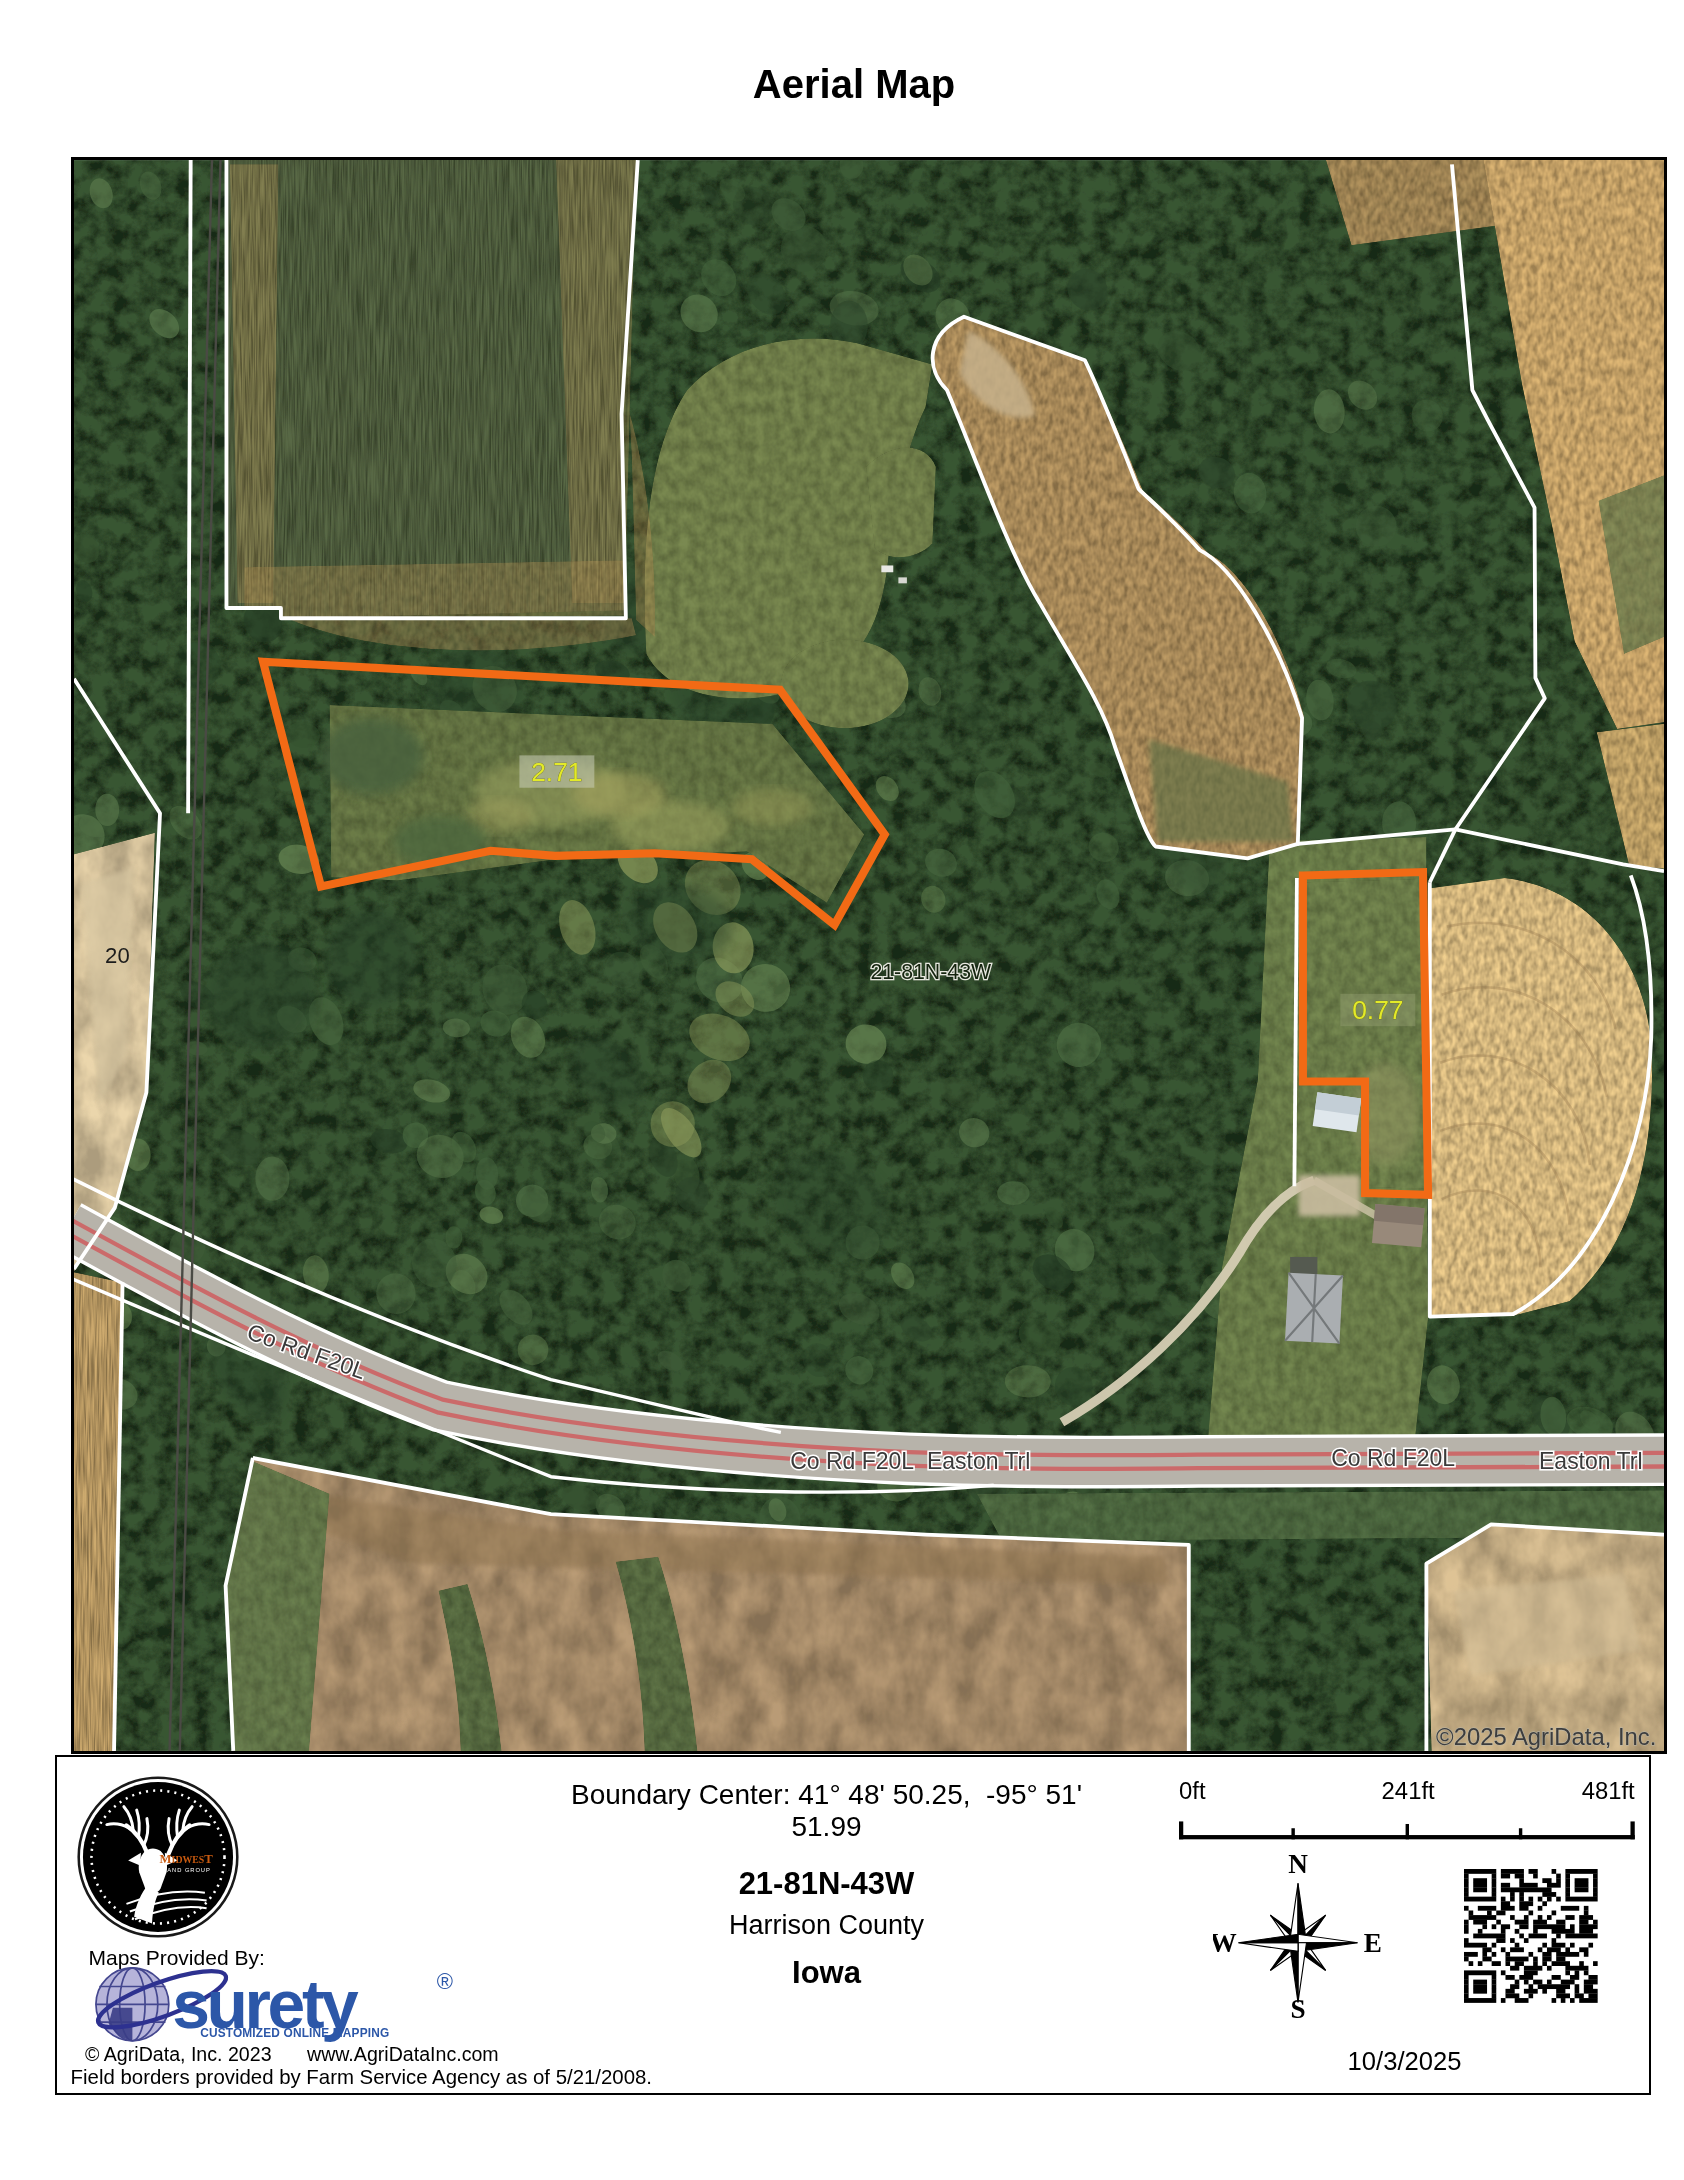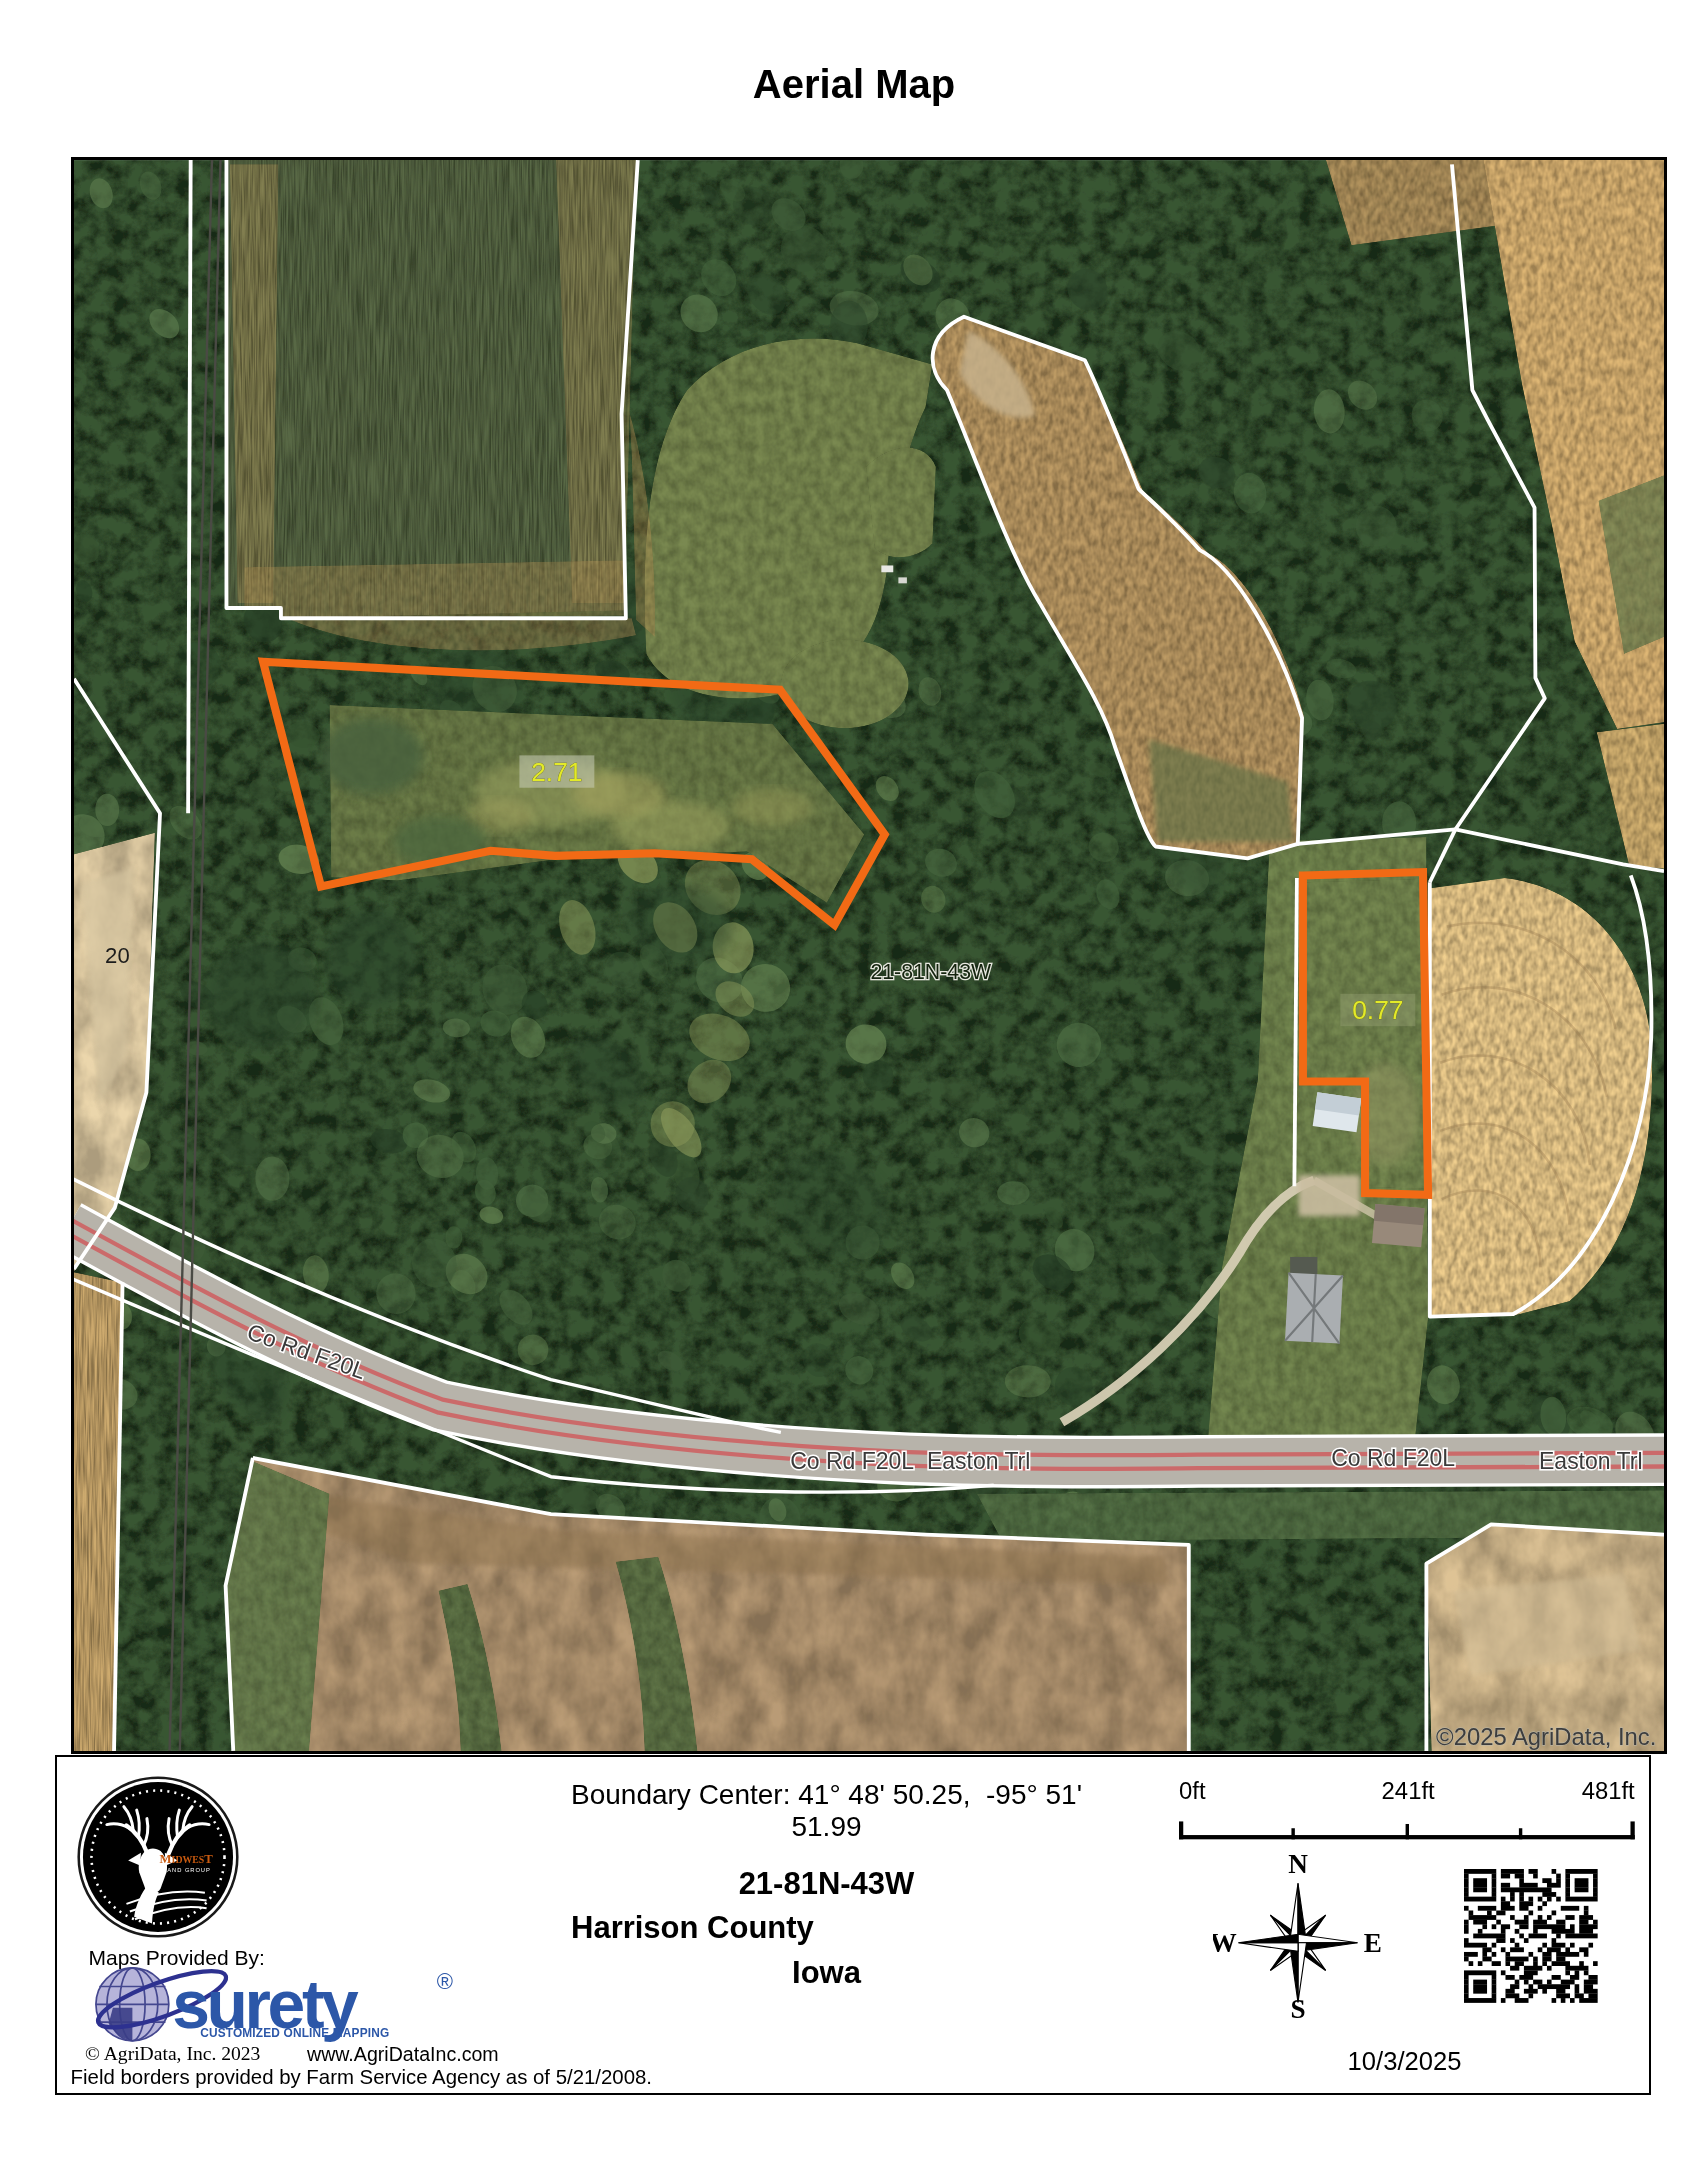--- a/index.html
+++ b/index.html
@@ -451,26 +451,26 @@
      <line x1="14" y1="44" x2="100" y2="44"></line>
      <line x1="18" y1="23" x2="96" y2="23"></line>
      <line x1="18" y1="65" x2="96" y2="65"></line>
    </g>
    <path d="M 34,48 L 57,48 L 57,87 C 45,85 36,77 29,67 Z" fill="#3a3d86" opacity="0.9"></path>
    <ellipse cx="92" cy="38" rx="80" ry="20" fill="none" stroke="#2d3190" stroke-width="5" transform="rotate(-20 92 38)"></ellipse>
    <text x="104" y="72" font-family="Liberation Sans, sans-serif" font-weight="700" font-size="80" fill="#2c57a8" letter-spacing="-4">surety</text>
    <text x="416" y="26" font-family="Liberation Sans, sans-serif" font-size="26" fill="#2c57a8">®</text>
    <text x="137" y="83" font-family="Liberation Sans, sans-serif" font-weight="700" font-size="14" fill="#2c57a8" letter-spacing="0.2">CUSTOMIZED ONLINE MAPPING</text>
  </svg>
- <div class="ft" style="left:28px;top:286px;font-size:19.6px;font-family:Liberation Serif, serif;">© AgriData, Inc. 2023</div>
+ <div class="ft" style="left:28px;top:286px;font-size:19.6px;">© AgriData, Inc. 2023</div>
  <div class="ft" style="left:250px;top:286px;font-size:19.6px;">www.AgriDataInc.com</div>
  <div class="ft" style="left:13.6px;top:309px;font-size:20.4px;">Field borders provided by Farm Service Agency as of 5/21/2008.</div>
  <div class="ft" style="left:514px;top:22px;width:511px;text-align:center;font-size:28px;">Boundary Center: 41° 48' 50.25,&nbsp; -95° 51' 51.99</div>
  <div class="ft" style="left:514px;top:109px;width:511px;text-align:center;font-size:31px;font-weight:700;">21-81N-43W</div>
- <div class="ft" style="left:514px;top:153px;width:511px;text-align:left;font-size:31px;font-weight:700;">Harrison County</div>
+ <div class="ft" style="left:514px;top:153px;width:511px;text-align:center;font-size:27px;font-weight:400;">Harrison County</div>
  <div class="ft" style="left:514px;top:198px;width:511px;text-align:center;font-size:31px;font-weight:700;">Iowa</div>
  <svg class="ft" style="left:1122px;top:20.4px;" width="460" height="65" viewBox="0 0 540 76">
    <g font-family="Liberation Sans, sans-serif" font-size="28" fill="#000">
      <text x="0" y="26">0ft</text>
      <text x="269" y="26" text-anchor="middle">241ft</text>
      <text x="535" y="26" text-anchor="end">481ft</text>
    </g>
    <rect x="0" y="68" width="535" height="5" fill="#000"></rect>
    <rect x="0" y="52" width="5" height="21" fill="#000"></rect>
    <rect x="132" y="60" width="4" height="13" fill="#000"></rect>

